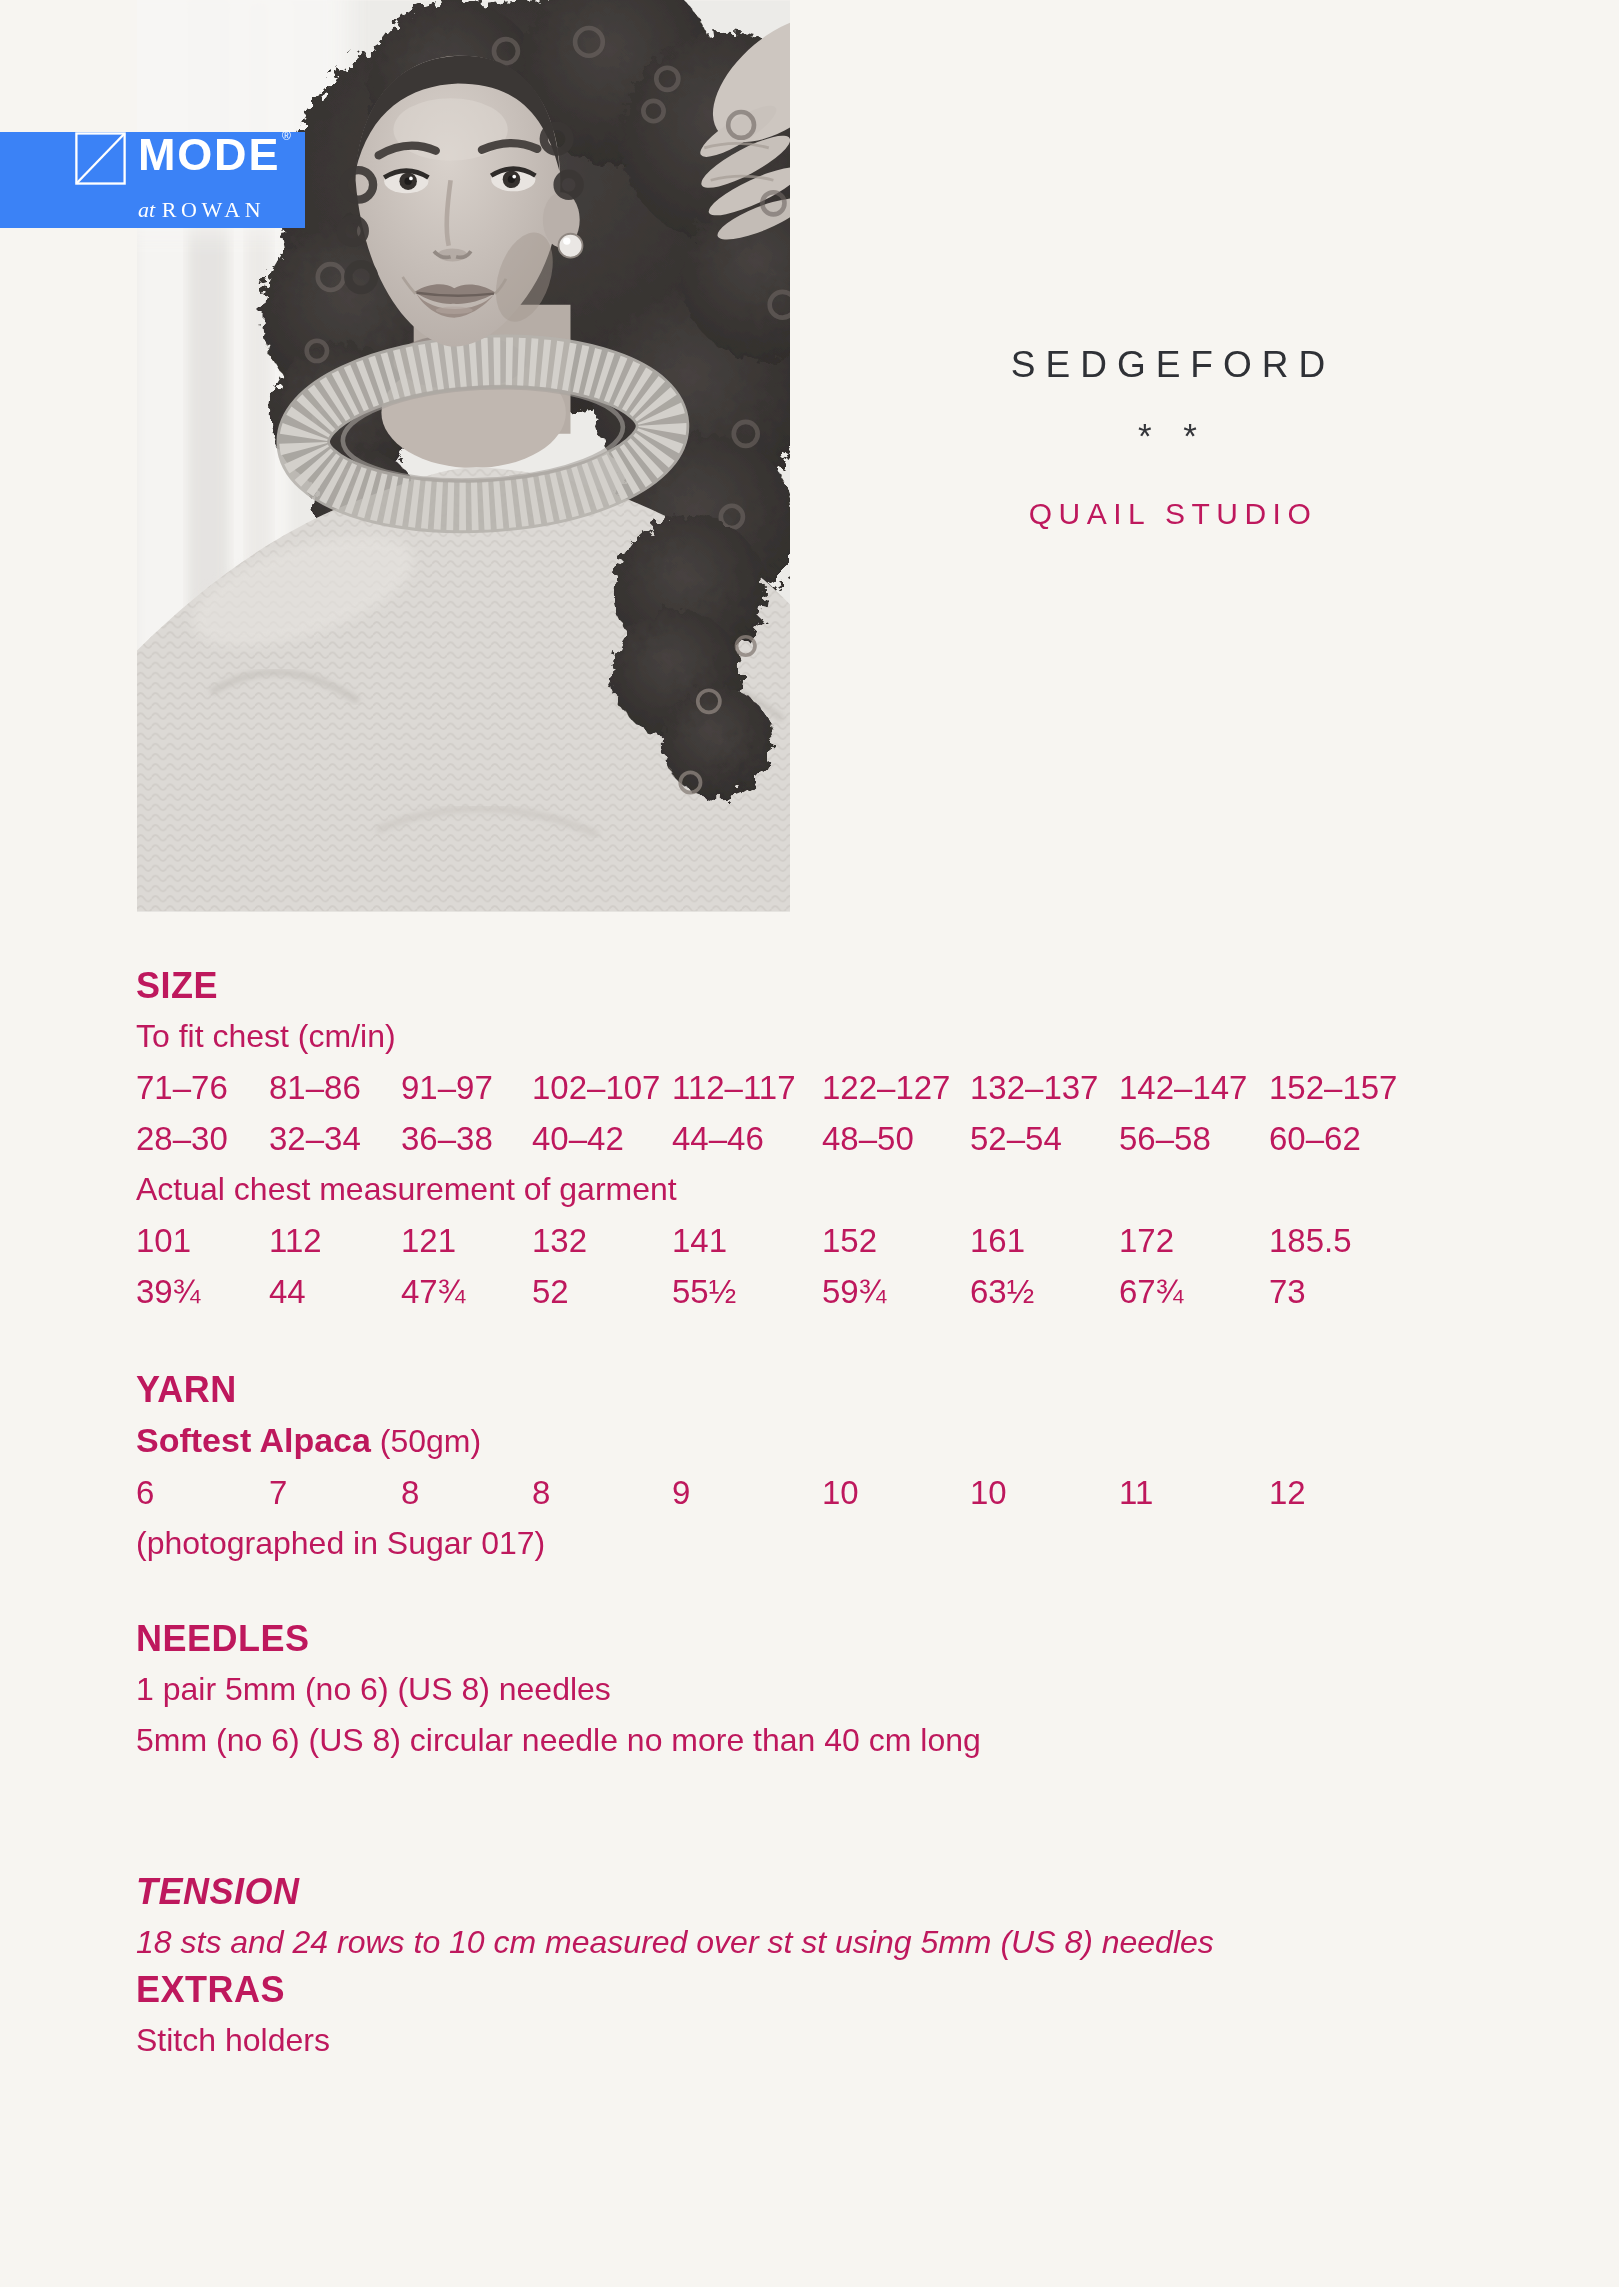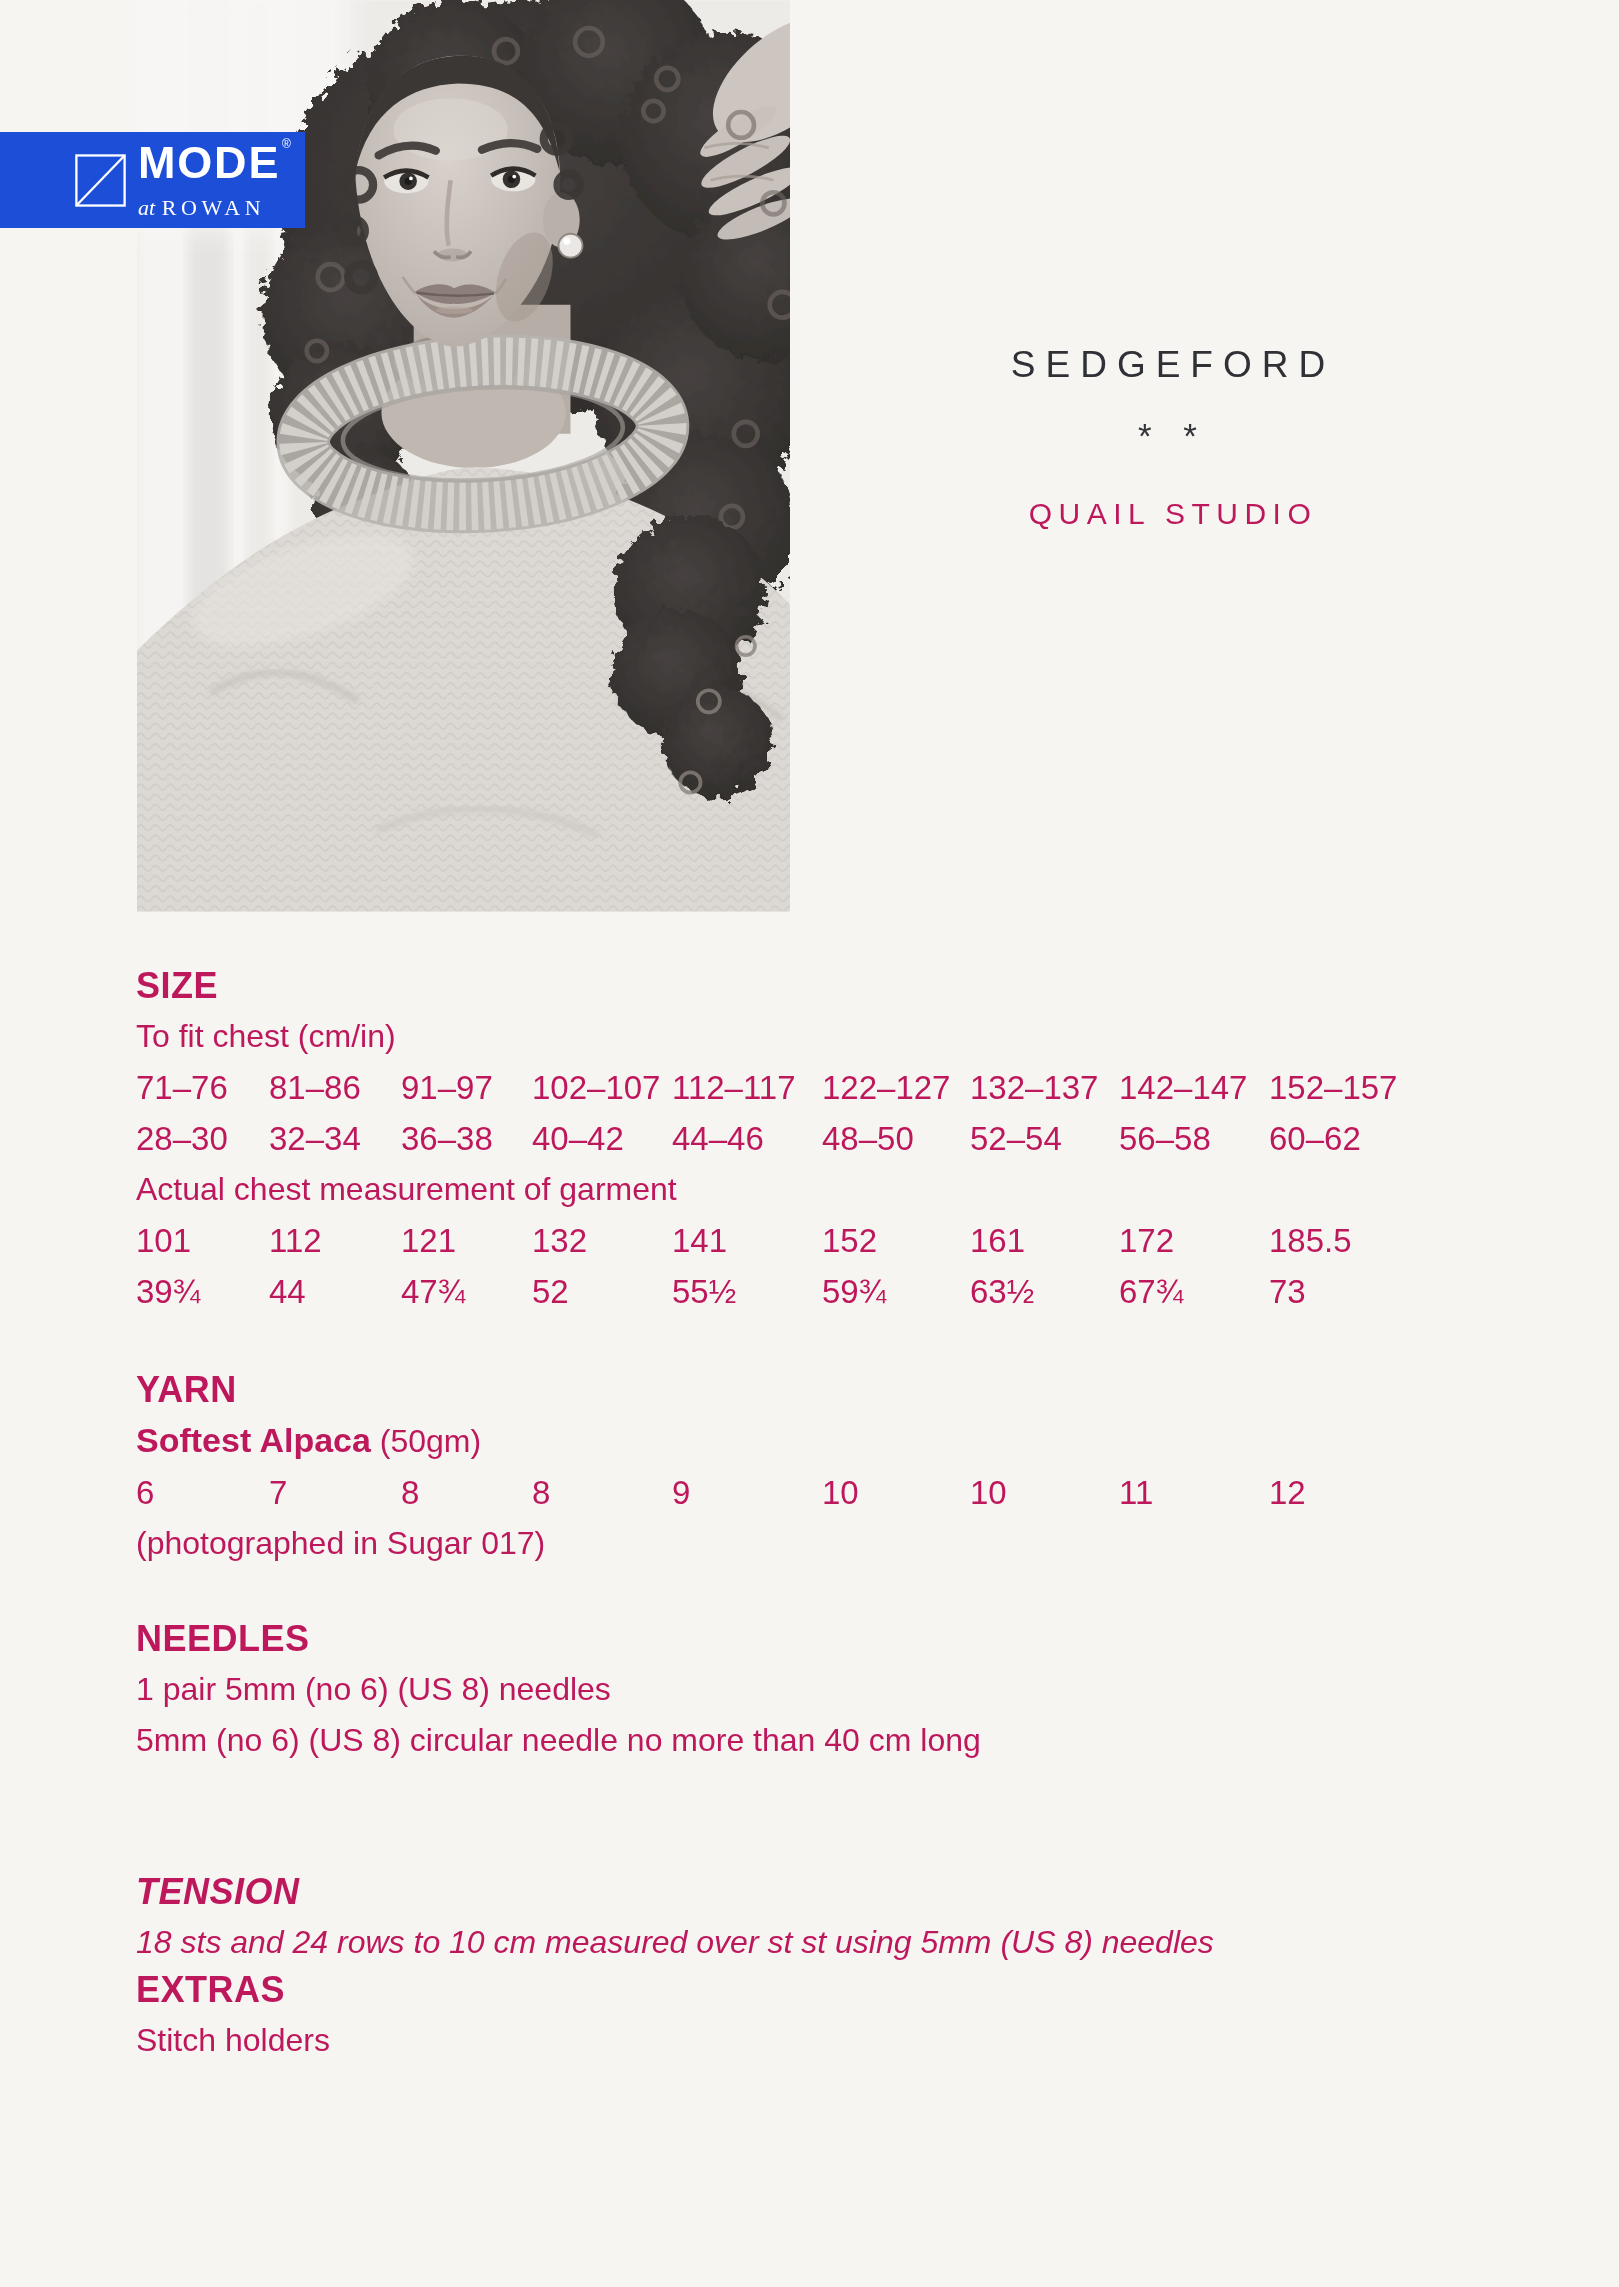--- a/index.html
+++ b/index.html
@@ -4,27 +4,27 @@
 <style>
   html,body{margin:0;padding:0;background:#f7f5f1;}
   .page{position:relative;width:1620px;height:2288px;background:#f7f5f1;
         font-family:"Liberation Sans",sans-serif;color:#2b2a27;overflow:hidden;}
 
   
   .photo{position:absolute;left:137px;top:0;width:653px;height:912px;}
   .photo svg{display:block;width:653px;height:912px;}
 
   
-  .badge{position:absolute;left:0;top:132px;width:305px;height:96px;background:#1d4ed8;
-         display:flex;align-items:center;z-index:5;}
+  .badge{position:absolute;left:0;top:132px;width:305px;height:96px;background:#3b82f6;
+         display:flex;z-index:5;}
   .badge .sq{margin-left:75px;flex:0 0 auto;}
   .badge .txt{margin-left:12px;color:#ffffff;}
   .mode-line{font-size:45px;font-weight:700;letter-spacing:1.8px;line-height:1;color:#fff;white-space:nowrap;}
   .mode-line .reg{font-size:12px;vertical-align:top;position:relative;top:-1.8px;left:1.8px;font-weight:400;}
-  .rowan-line{font-family:"Liberation Serif",serif;font-size:22px;letter-spacing:4.6px;margin-top:10px;color:#fff;white-space:nowrap;}
+  .rowan-line{font-family:"Liberation Serif",serif;font-size:22px;letter-spacing:4.6px;margin-top:20px;color:#fff;white-space:nowrap;}
   .rowan-line .at{font-style:italic;letter-spacing:0;margin-right:6.5px;}
 
   
   .titleblock{position:absolute;left:896px;top:343px;width:554px;text-align:center;color:#2f3136;}
   .title{font-size:37px;font-weight:400;letter-spacing:10px;line-height:43px;white-space:nowrap;}
   .stars{margin-top:29px;font-size:35px;letter-spacing:11px;line-height:42px;color:#34353a;}
   .designer{margin-top:38px;font-size:30px;letter-spacing:6.5px;line-height:37px;color:#be185d;white-space:nowrap;}
 
   
   .sec{position:absolute;left:136px;font-size:32px;line-height:51px;color:#be185d;}

